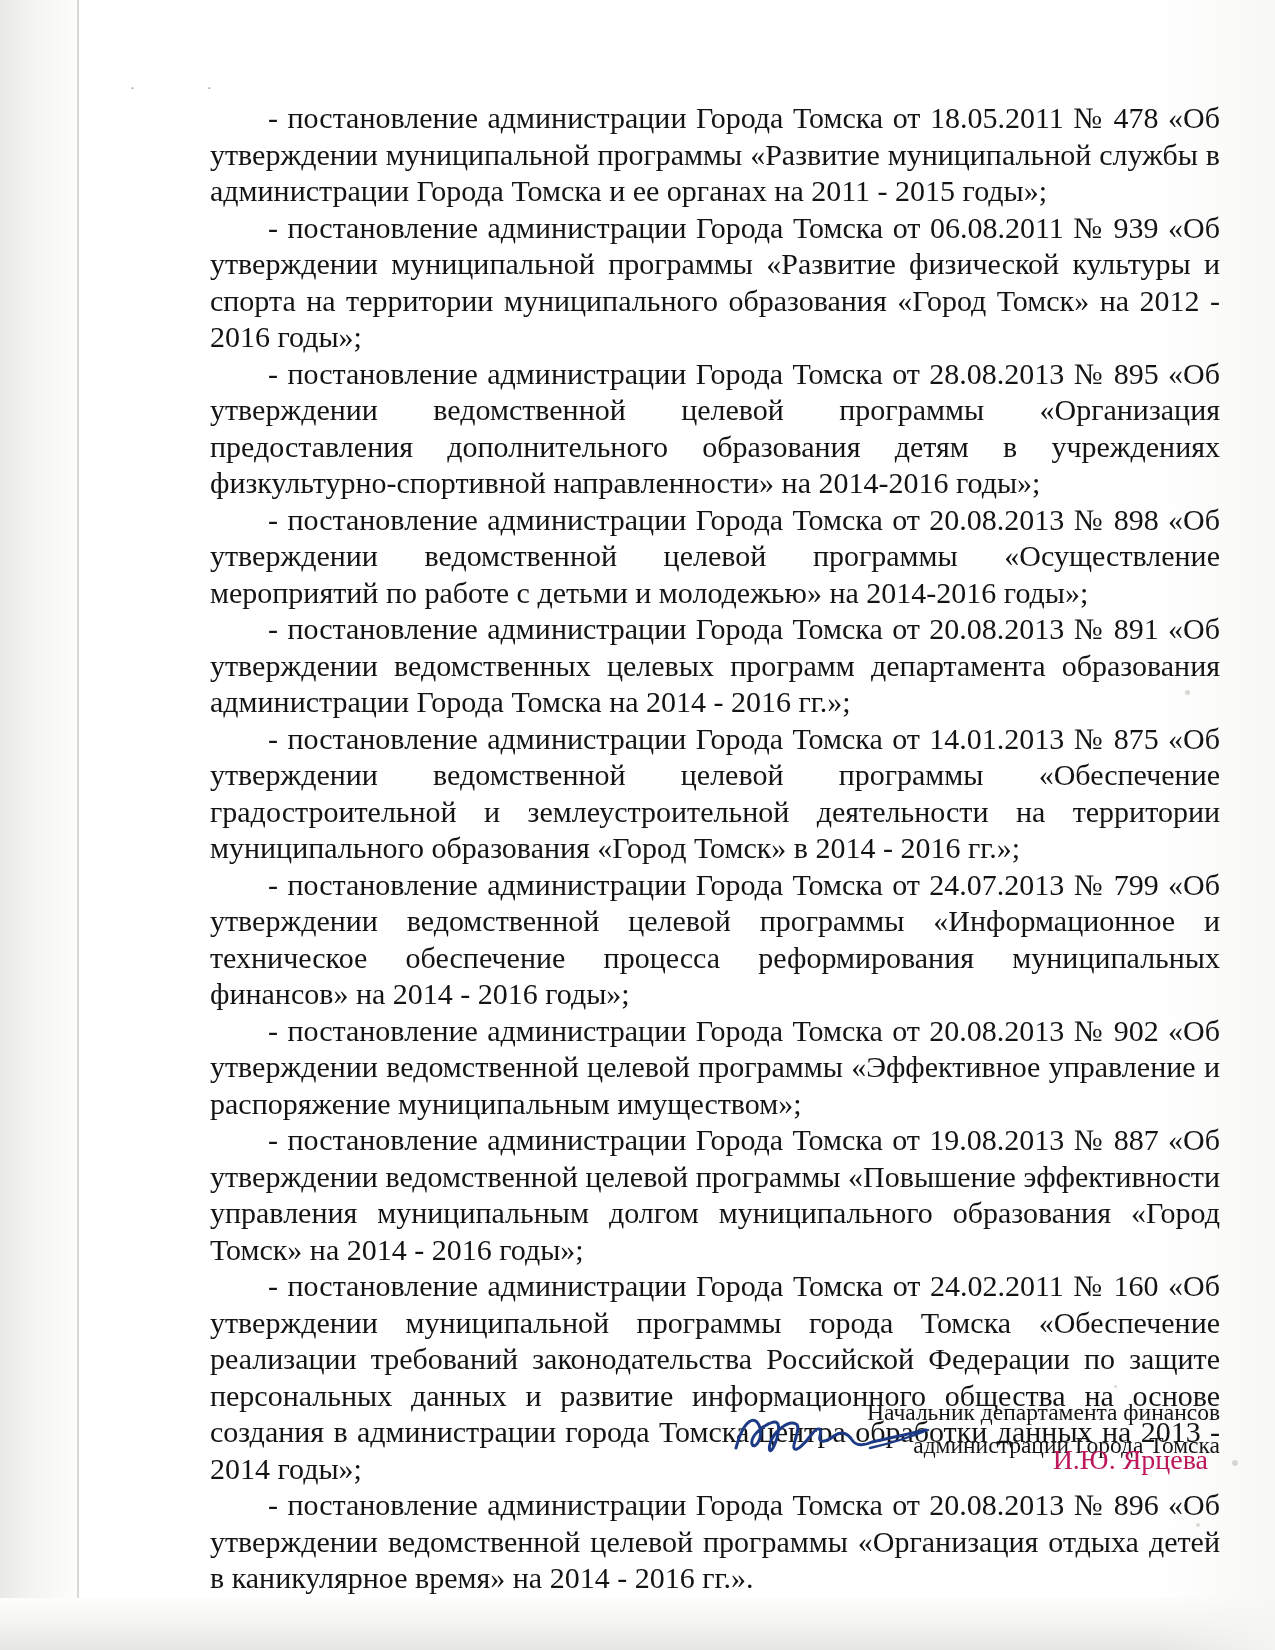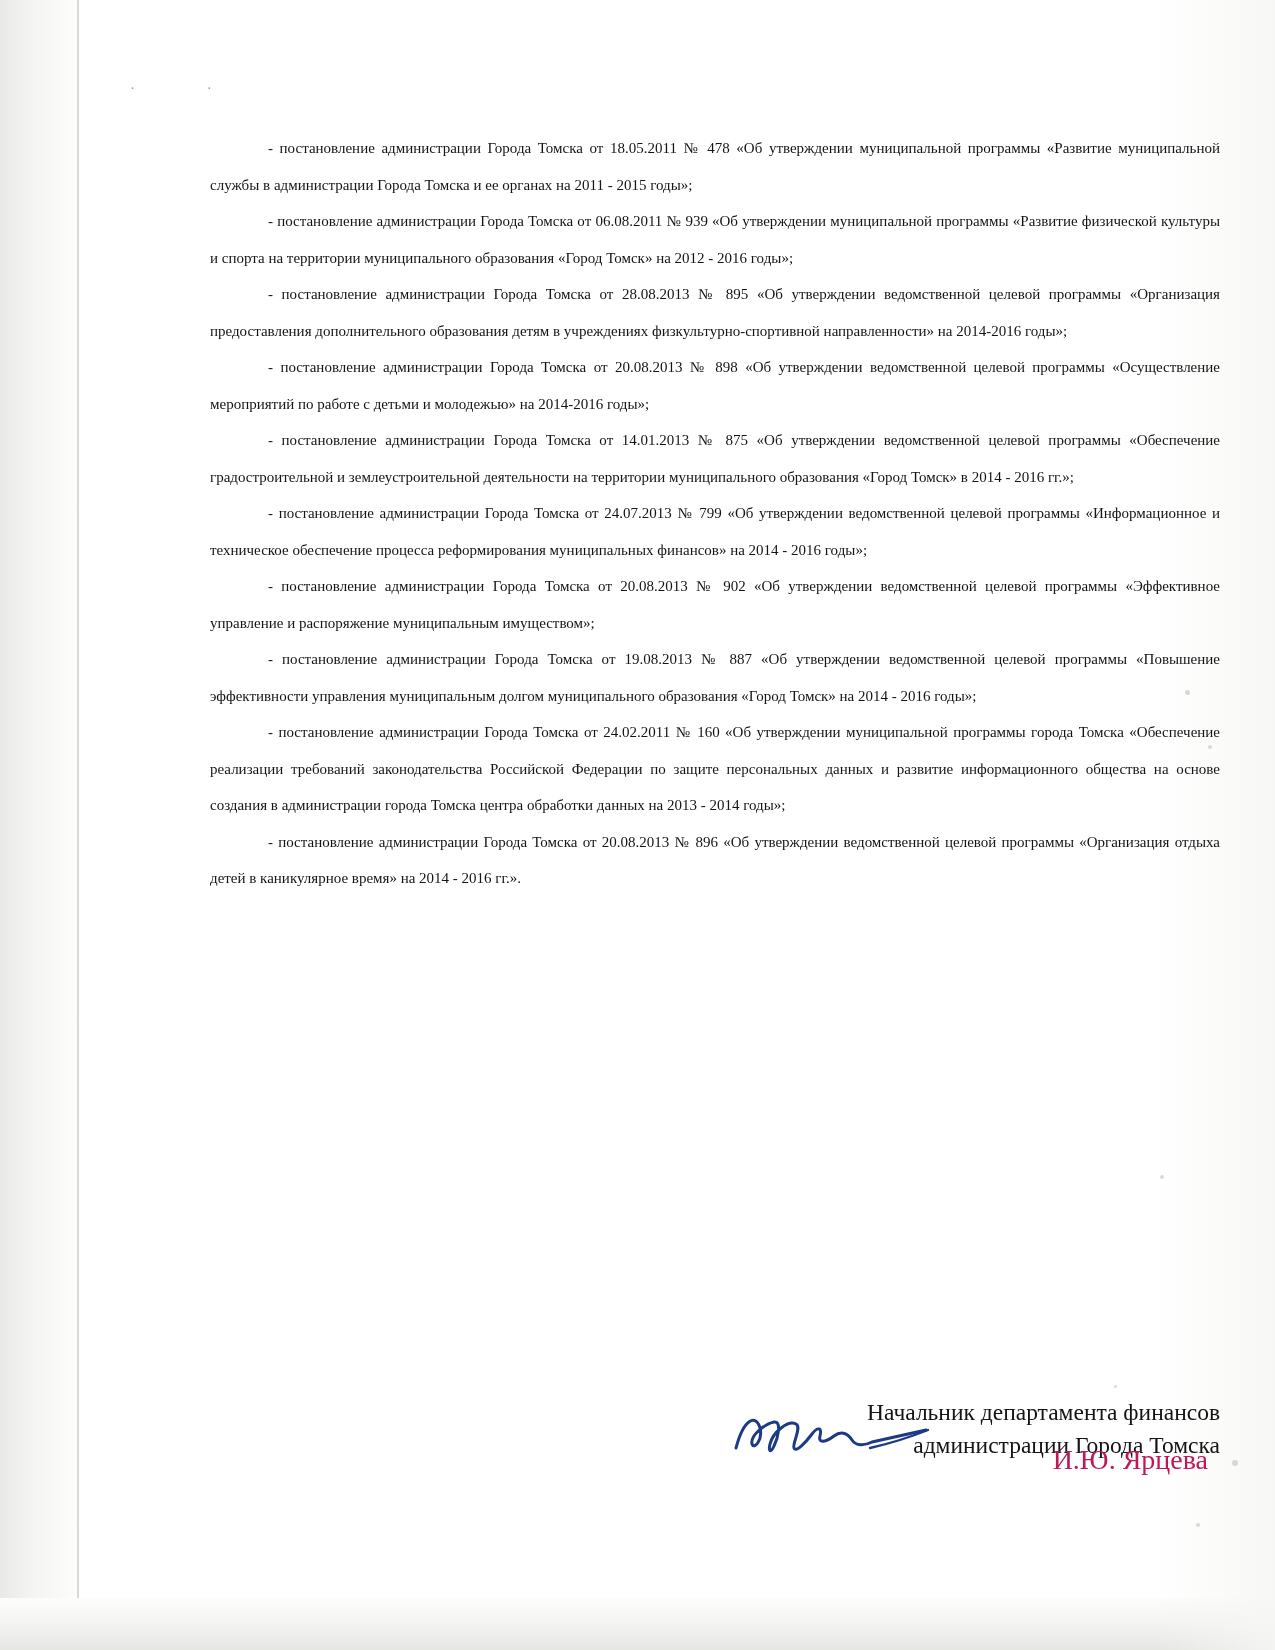--- a/index.html
+++ b/index.html
@@ -51,23 +51,23 @@
   .scan-speck {
     position: absolute;
     background: #b9b9b4;
     border-radius: 50%;
     opacity: .55;
   }
 
   .doc-body {
     position: absolute;
     left: 210px;
-    top: 130px;
+    top: 100px;
     width: 1010px;
-    font-size: 15px;
+    font-size: 30px;
     line-height: 36.5px;
     color: #141414;
     text-align: justify;
     text-justify: inter-word;
   }
   .para {
     margin: 0;
     text-indent: 58px;
     text-align: justify;
   }
@@ -131,20 +131,21 @@
   <div class="scan-speck" style="left:1114px; top:1385px; width:3px; height:3px;"></div>
   <div class="scan-speck" style="left:1196px; top:1523px; width:4px; height:4px;"></div>
 
   <div class="corner-marks">·  ·</div>
 
   <div class="doc-body">
     <p class="para">- постановление администрации Города Томска от 18.05.2011 № 478 «Об утверждении муниципальной программы «Развитие муниципальной службы в администрации Города Томска и ее органах на 2011 - 2015 годы»;</p>
     <p class="para">- постановление администрации Города Томска от 06.08.2011 № 939 «Об утверждении муниципальной программы «Развитие физической культуры и спорта на территории муниципального образования «Город Томск» на 2012 - 2016 годы»;</p>
     <p class="para">- постановление администрации Города Томска от 28.08.2013 № 895 «Об утверждении ведомственной целевой программы «Организация предоставления дополнительного образования детям в учреждениях физкультурно-спортивной направленности» на 2014-2016 годы»;</p>
     <p class="para">- постановление администрации Города Томска от 20.08.2013 № 898 «Об утверждении ведомственной целевой программы «Осуществление мероприятий по работе с детьми и молодежью» на 2014-2016 годы»;</p>
+    <p class="para">- постановление администрации Города Томска от 20.08.2013 № 891 «Об утверждении ведомственных целевых программ департамента образования администрации Города Томска на 2014 - 2016 гг.»;</p>
     <p class="para">- постановление администрации Города Томска от 14.01.2013 № 875 «Об утверждении ведомственной целевой программы «Обеспечение градостроительной и землеустроительной деятельности на территории муниципального образования «Город Томск» в 2014 - 2016 гг.»;</p>
     <p class="para">- постановление администрации Города Томска от 24.07.2013 № 799 «Об утверждении ведомственной целевой программы «Информационное и техническое обеспечение процесса реформирования муниципальных финансов» на 2014 - 2016 годы»;</p>
     <p class="para">- постановление администрации Города Томска от 20.08.2013 № 902 «Об утверждении ведомственной целевой программы «Эффективное управление и распоряжение муниципальным имуществом»;</p>
     <p class="para">- постановление администрации Города Томска от 19.08.2013 № 887 «Об утверждении ведомственной целевой программы «Повышение эффективности управления муниципальным долгом муниципального образования «Город Томск» на 2014 - 2016 годы»;</p>
     <p class="para">- постановление администрации Города Томска от 24.02.2011 № 160 «Об утверждении муниципальной программы города Томска «Обеспечение реализации требований законодательства Российской Федерации по защите персональных данных и развитие информационного общества на основе создания в администрации города Томска центра обработки данных на 2013 - 2014 годы»;</p>
     <p class="para last-of-list">- постановление администрации Города Томска от 20.08.2013 № 896 «Об утверждении ведомственной целевой программы «Организация отдыха детей в каникулярное время» на 2014 - 2016 гг.».</p>
   </div>
 
   <div class="signature-block">
     <div class="sig-name-lines">

